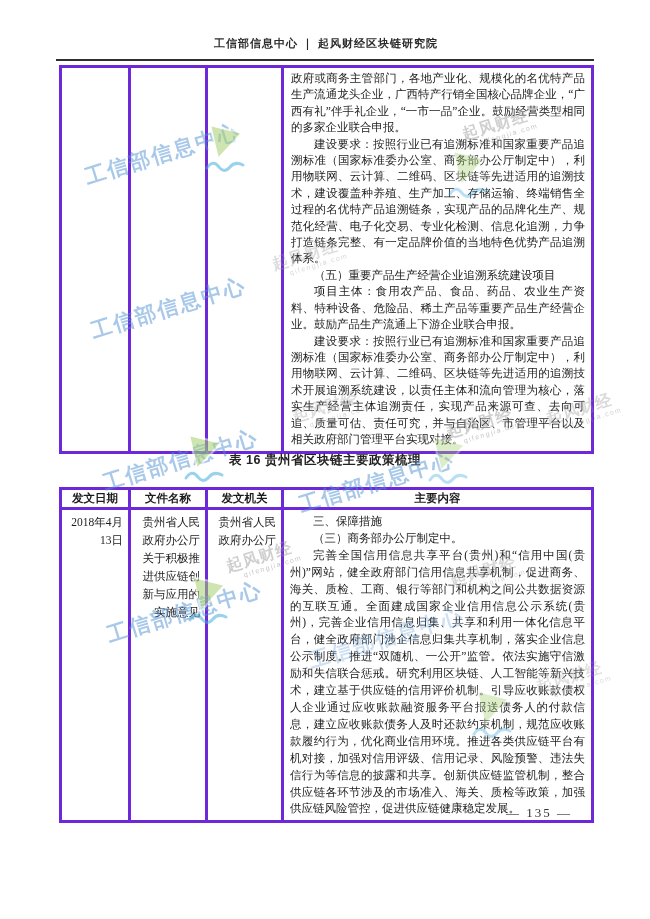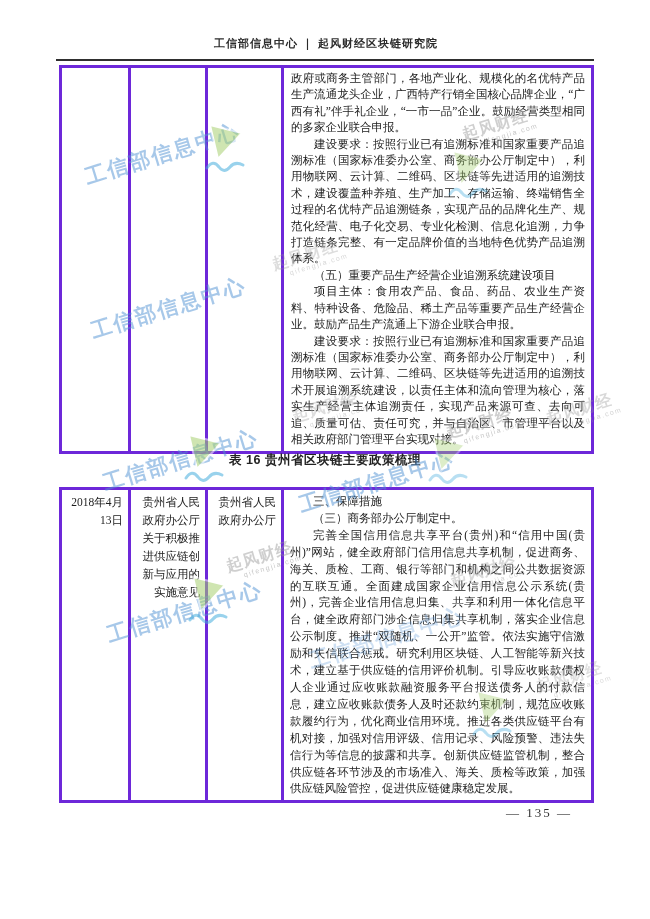--- a/index.html
+++ b/index.html
@@ -96,20 +96,26 @@
 <div class="caption">表 16 贵州省区块链主要政策梳理</div>
 
 <table class="t2">
   <colgroup>
       <col style="width:69px">
       <col style="width:77px">
       <col style="width:76px">
       <col>
     </colgroup>
   <tbody>
+      <tr>
+    <th>发文日期</th>
+    <th>文件名称</th>
+    <th>发文机关</th>
+    <th>主要内容</th>
+  </tr>
   <tr>
     <td class="cell-date">
       <p>2018年4月13日</p>
     </td>
     <td class="cell-docname">
       <p>贵州省人民政府办公厅关于积极推进供应链创新与应用的实施意见</p>
     </td>
     <td class="cell-issuer">
       <p>贵州省人民政府办公厅</p>
     </td>

